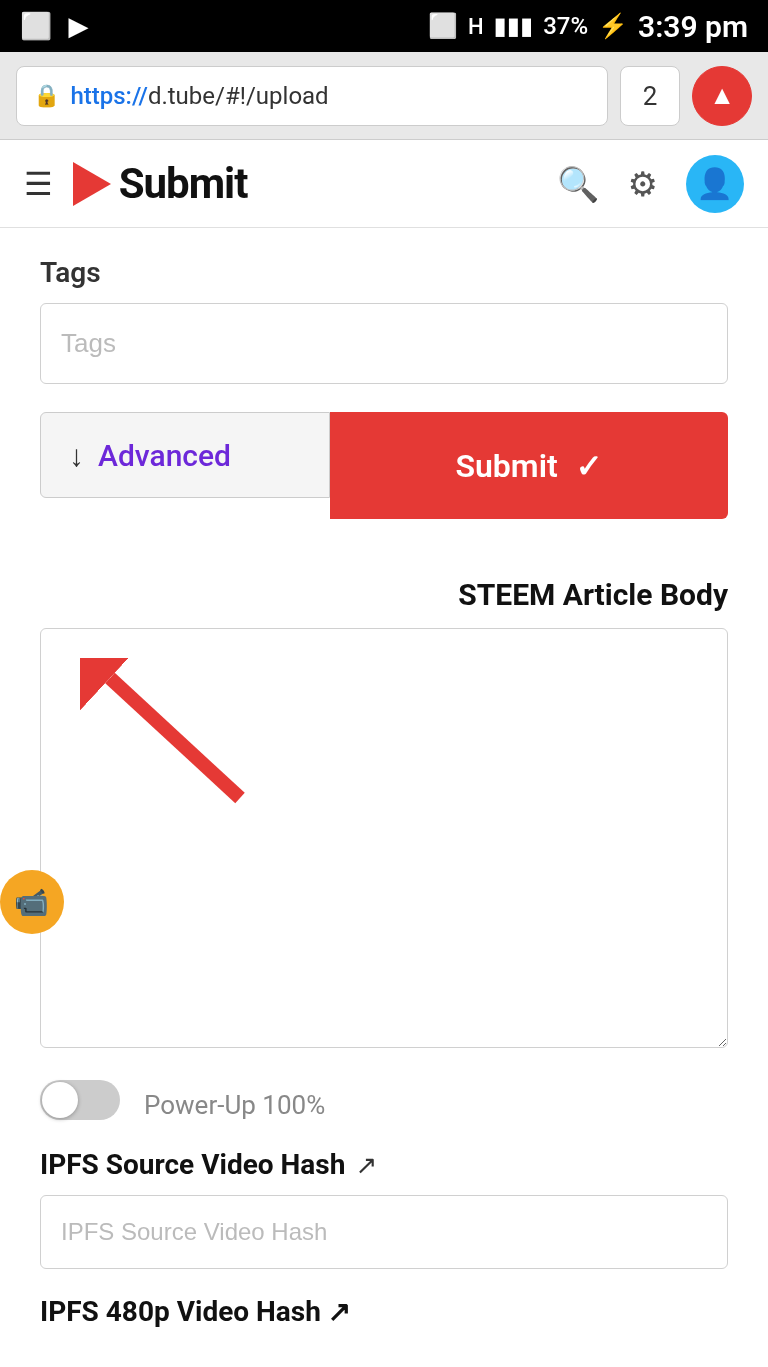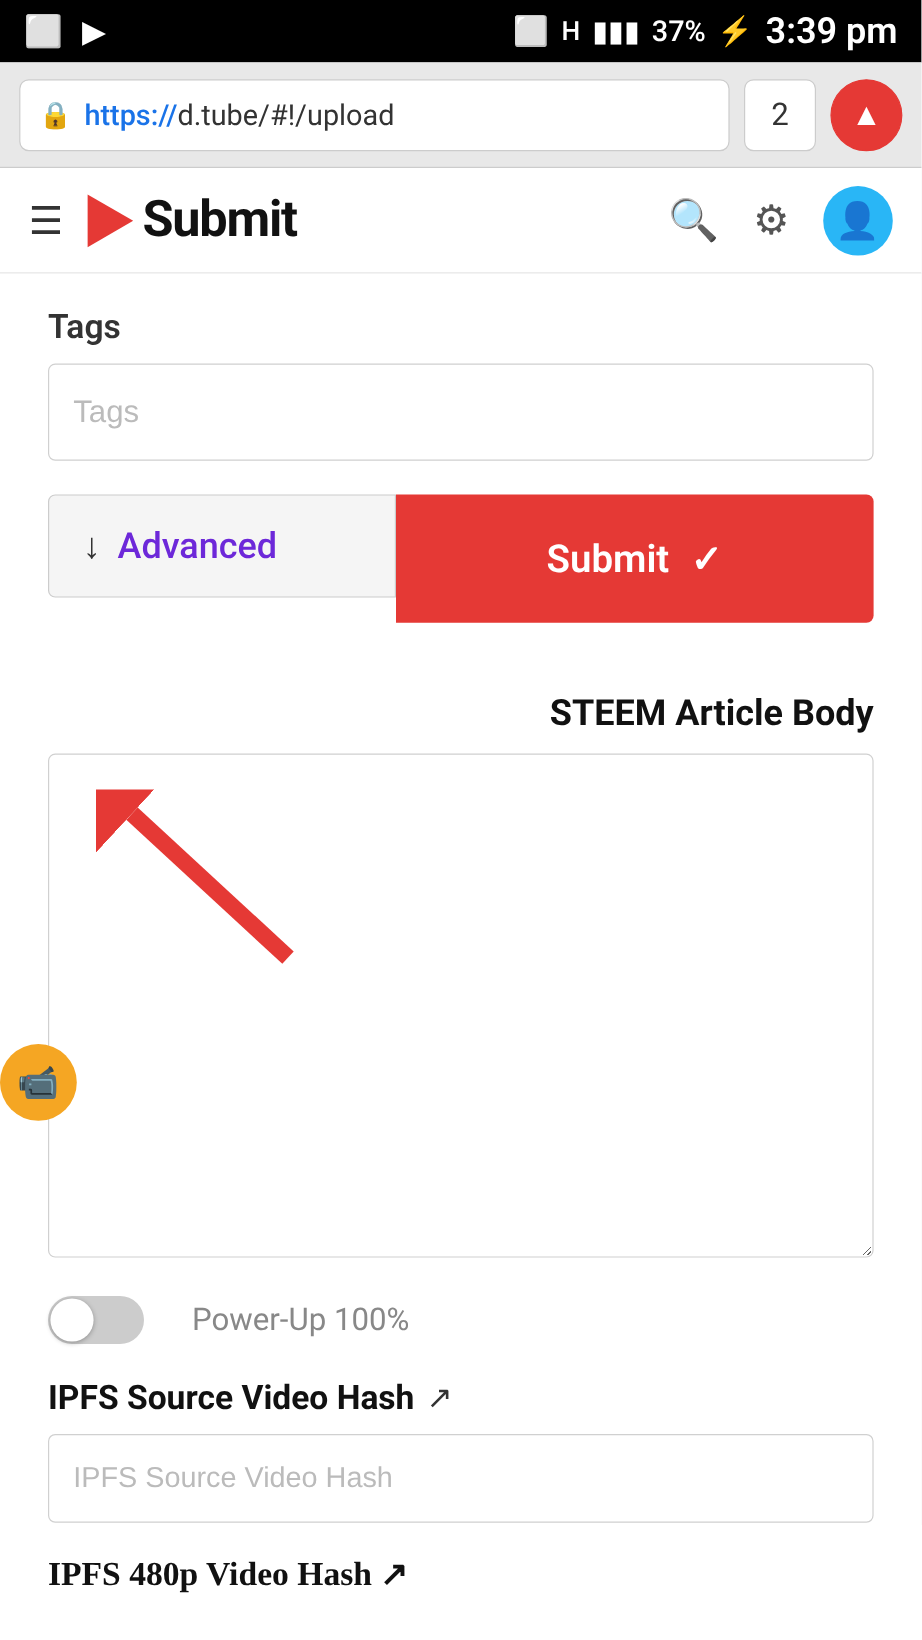--- a/index.html
+++ b/index.html
@@ -283,22 +283,22 @@
       justify-content: center;
       color: #fff;
       font-size: 28px;
       cursor: pointer;
       z-index: 100;
     }
 
     
     .powerup-row {
       display: flex;
-      align-items: center;
-      gap: 40px;
+      align-items: flex-end;
+      gap: 24px;
       padding: 28px 0 18px;
     }
     .toggle-switch {
       width: 80px;
       height: 40px;
       background: #ccc;
       border-radius: 20px;
       position: relative;
       cursor: pointer;
     }
@@ -347,21 +347,20 @@
     .ipfs-input::placeholder {
       color: #bbb;
     }
 
     
     .bottom-label {
       font-size: 28px;
       font-weight: 700;
       color: #111;
       padding: 10px 0 6px;
-      font-family: Liberation Serif, serif;
     }
   </style>
 </head>
 <body>
 
 <div class="status-bar">
   <div class="status-bar-left">
     <span>⬜</span>
     <span>▶</span>
   </div>

